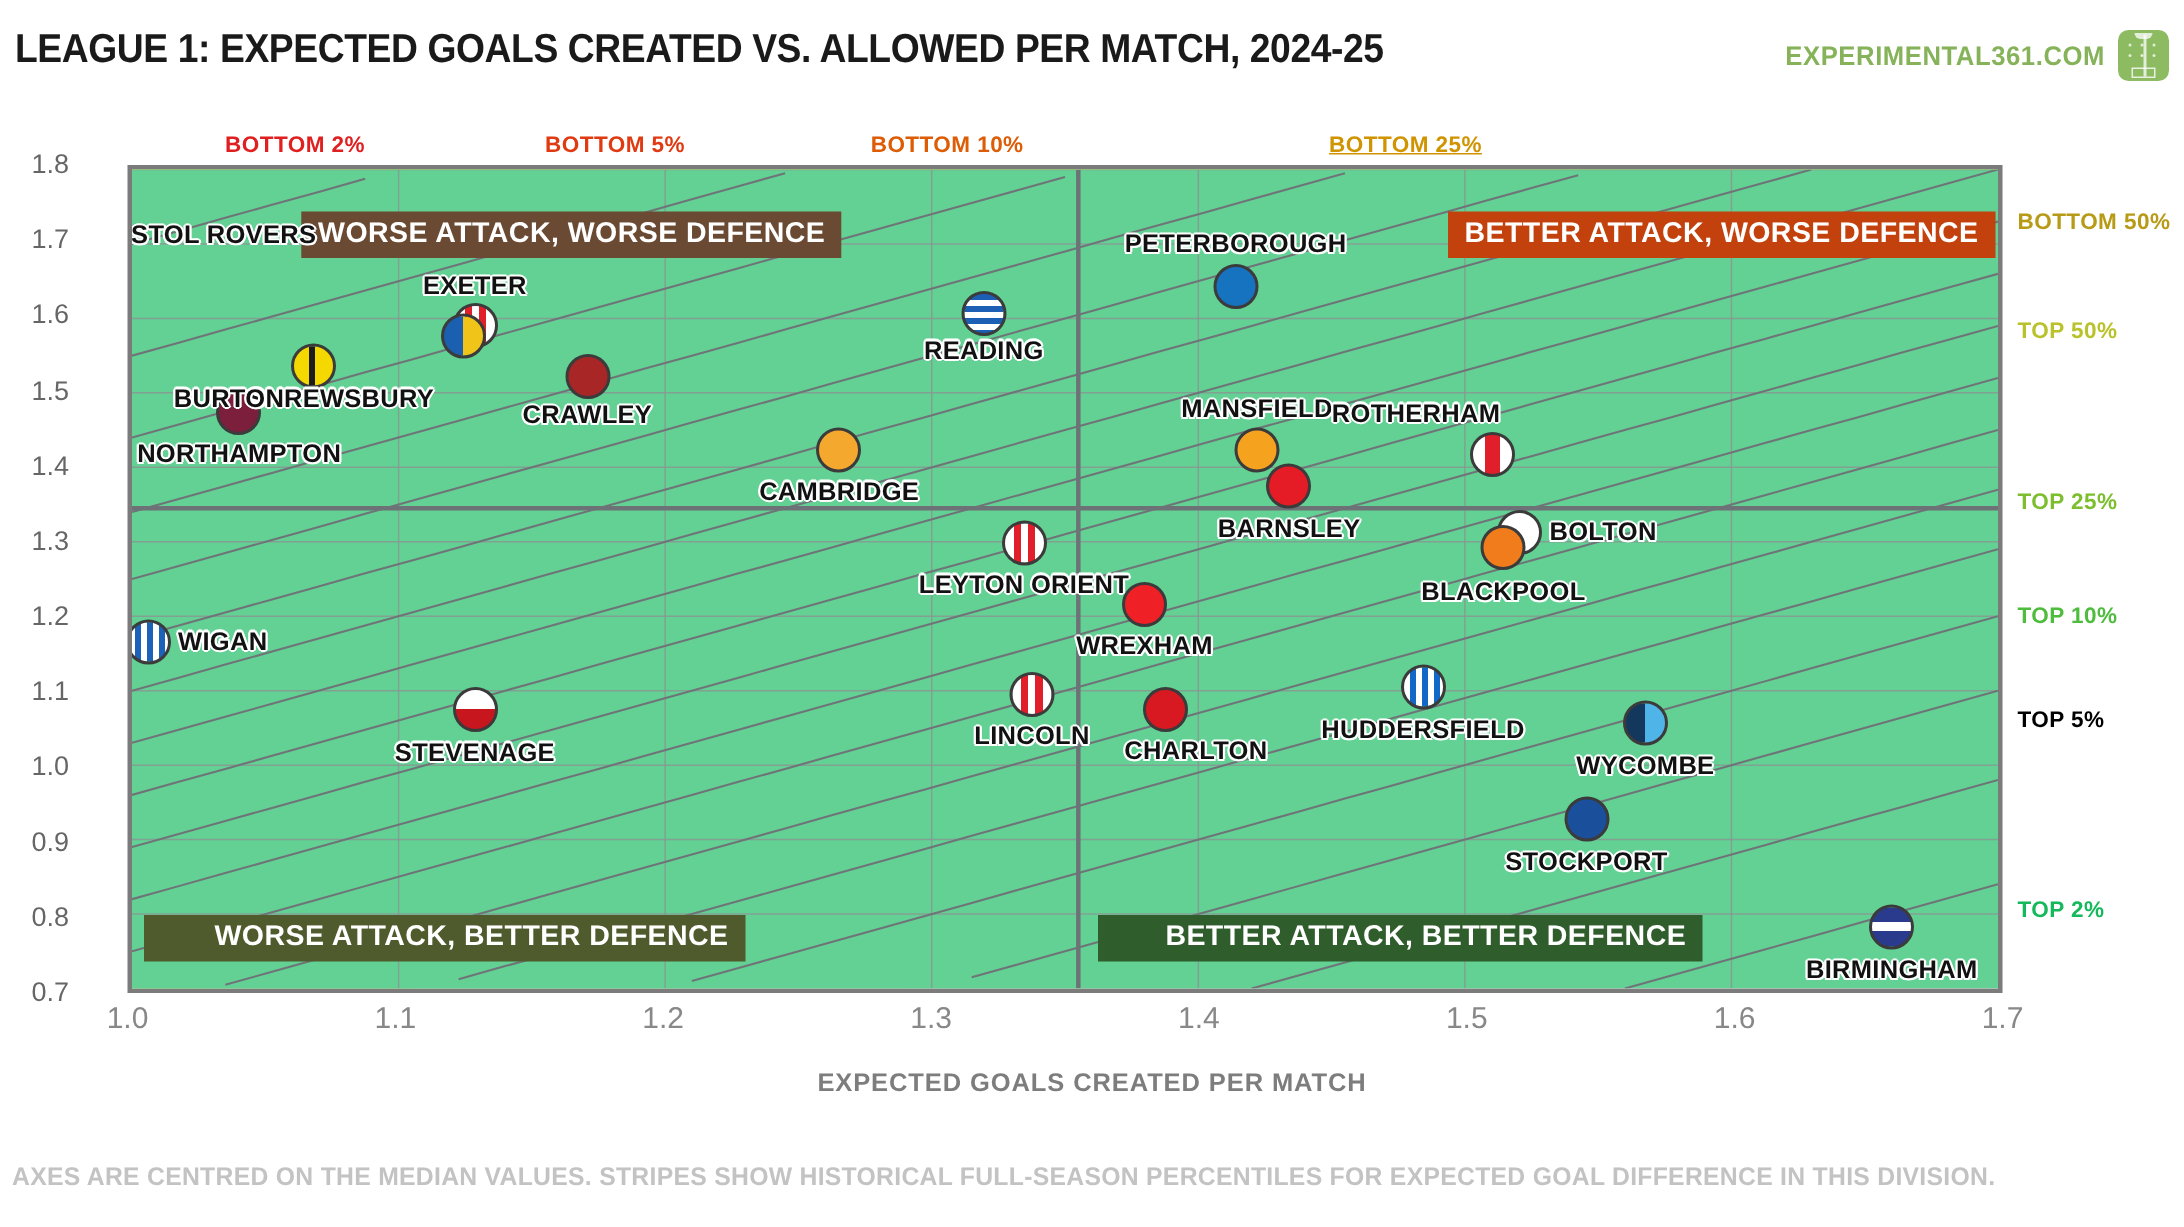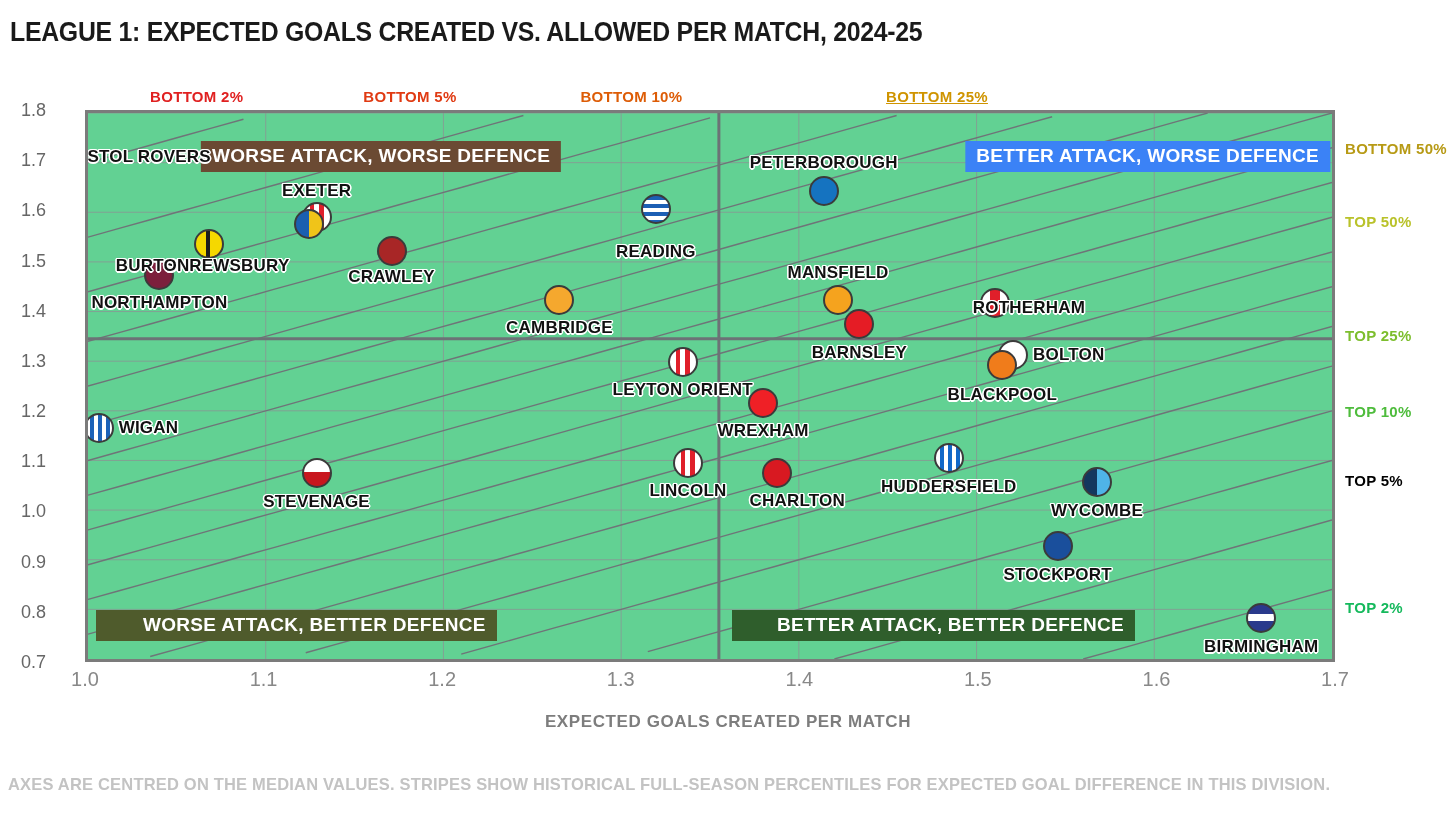--- a/index.html
+++ b/index.html
@@ -66,20 +66,34 @@
                         1px 1px 0 #fff,-1px -1px 0 #fff,1px -1px 0 #fff,-1px 1px 0 #fff; }
   .tlabel.r { transform:translate(-100%,-50%); }
   .tlabel.l { transform:translate(0,-50%); }
   .tlabel.c { transform:translate(-50%,-50%); }
 </style>
 </head>
 <body>
 
 <div id="header">
   <div id="chart-title">LEAGUE 1: EXPECTED GOALS CREATED VS. ALLOWED PER MATCH, 2024-25</div>
+  <div id="brand-wrap">
+    <div id="brand-text">EXPERIMENTAL361.COM</div>
+    <div id="brand-logo">
+      <div class="ln" style="left:50%;top:3px;width:1.5px;height:28px;"></div>
+      <div class="ln" style="left:11px;top:2px;width:12px;height:4px;border-radius:0 0 6px 6px;"></div>
+      <div class="ln" style="left:9px;bottom:2px;width:16px;height:7px;border:1.5px solid rgba(255,255,255,.8);background:none;"></div>
+      <div class="ln" style="left:7px;top:9px;width:2px;height:2px;border-radius:50%;"></div>
+      <div class="ln" style="left:15px;top:9px;width:2px;height:2px;border-radius:50%;"></div>
+      <div class="ln" style="left:23px;top:9px;width:2px;height:2px;border-radius:50%;"></div>
+      <div class="ln" style="left:7px;top:16px;width:2px;height:2px;border-radius:50%;"></div>
+      <div class="ln" style="left:23px;top:16px;width:2px;height:2px;border-radius:50%;"></div>
+      <div class="ln" style="left:15px;top:16px;width:2px;height:2px;border-radius:50%;"></div>
+    </div>
+  </div>
 </div>
 
 <div id="xlab">EXPECTED GOALS CREATED PER MATCH</div>
 <div id="footnote">AXES ARE CENTRED ON THE MEDIAN VALUES. STRIPES SHOW HISTORICAL FULL-SEASON PERCENTILES FOR EXPECTED GOAL DIFFERENCE IN THIS DIVISION.</div>
 
 <div id="ticks-y">
     <div class="ytick" style="top: 662px;">0.7</div>
     <div class="ytick" style="top: 611.818px;">0.8</div>
     <div class="ytick" style="top: 561.636px;">0.9</div>
     <div class="ytick" style="top: 511.455px;">1.0</div>
@@ -205,41 +219,41 @@
       <div class="team">
         <div class="dot" style="left: 303.571px; top: 138px; background: rgb(168, 38, 38);"></div>
         <div class="tlabel c" style="left: 303.571px; top: 164px; z-index: 5;">CRAWLEY</div>
       </div>
       <div class="team">
         <div class="dot" style="left: 71.4286px; top: 161.585px; background: rgb(124, 31, 60);"></div>
         <div class="tlabel c" style="left: 71.4286px; top: 189.585px; z-index: 5;">NORTHAMPTON</div>
       </div>
       <div class="team">
         <div class="dot" style="left: 567.857px; top: 96.3491px; background: repeating-linear-gradient(rgb(28, 95, 180) 0px, rgb(28, 95, 180) 4px, rgb(255, 255, 255) 4px, rgb(255, 255, 255) 8px);"></div>
-        <div class="tlabel c" style="left: 567.857px; top: 139px; z-index: 5;">READING</div>
+        <div class="tlabel c" style="left: 567.857px; top: 121px; z-index: 5;">READING</div>
       </div>
       <div class="team">
         <div class="dot" style="left: 471.429px; top: 186.676px; background: rgb(245, 168, 46);"></div>
         <div class="tlabel c" style="left: 471.429px; top: 214.676px; z-index: 5;">CAMBRIDGE</div>
       </div>
       <div class="team">
         <div class="dot" style="left: 735.714px; top: 77.7818px; background: rgb(21, 115, 192);"></div>
         <div class="tlabel c" style="left: 735.714px; top: 49.7818px; z-index: 5;">PETERBOROUGH</div>
       </div>
       <div class="team">
         <div class="dot" style="left: 750px; top: 186.676px; background: rgb(245, 163, 30);"></div>
         <div class="tlabel c" style="left: 750px; top: 159.676px; z-index: 5;">MANSFIELD</div>
       </div>
       <div class="team">
         <div class="dot" style="left: 771.429px; top: 210.764px; background: rgb(229, 28, 37);"></div>
         <div class="tlabel c" style="left: 771.429px; top: 239.764px; z-index: 5;">BARNSLEY</div>
       </div>
       <div class="team">
         <div class="dot" style="left: 907.143px; top: 189.687px; background: linear-gradient(to right, rgb(255, 255, 255) 0px, rgb(255, 255, 255) 30%, rgb(224, 31, 42) 30%, rgb(224, 31, 42) 68%, rgb(255, 255, 255) 68%, rgb(255, 255, 255) 100%);"></div>
-        <div class="tlabel c" style="left: 941px; top: 162.687px; z-index: 5; margin-top: 32px;">ROTHERHAM</div>
+        <div class="tlabel c" style="left: 856px; top: 162.687px; z-index: 5;">ROTHERHAM</div>
       </div>
       <div class="team">
         <div class="dot" style="left: 925px; top: 241.876px; background: rgb(255, 255, 255);"></div>
         <div class="tlabel l" style="left: 945px; top: 241.876px; z-index: 5;">BOLTON</div>
       </div>
       <div class="team">
         <div class="dot" style="left: 914.286px; top: 251.913px; z-index: 1; background: rgb(240, 124, 27);"></div>
         <div class="tlabel c" style="left: 914.286px; top: 281.913px; z-index: 5;">BLACKPOOL</div>
       </div>
       <div class="team">
@@ -278,17 +292,17 @@
         <div class="dot" style="left: 969.643px; top: 432.567px; background: rgb(26, 79, 156);"></div>
         <div class="tlabel c" style="left: 969.643px; top: 461.567px; z-index: 5;">STOCKPORT</div>
       </div>
       <div class="team">
         <div class="dot" style="left: 1173.21px; top: 505.331px; background: linear-gradient(rgb(42, 58, 140) 0px, rgb(42, 58, 140) 36%, rgb(255, 255, 255) 36%, rgb(255, 255, 255) 60%, rgb(42, 58, 140) 60%, rgb(42, 58, 140) 100%);"></div>
         <div class="tlabel c" style="left: 1173.21px; top: 534.331px; z-index: 5;">BIRMINGHAM</div>
       </div>
     </div>
   <div id="quadboxes">
       <div class="quadbox" style="background: rgb(107, 74, 51); top: 28px; left: 473.214px; transform: translateX(-100%);">WORSE ATTACK, WORSE DEFENCE</div>
-      <div class="quadbox" style="background: #3b82f6; top: 28px; left: 1242px; transform: translateX(-100%);">BETTER ATTACK, WORSE DEFENCE</div>
+      <div class="quadbox" style="background: #c2410c; top: 28px; left: 1242px; transform: translateX(-100%);">BETTER ATTACK, WORSE DEFENCE</div>
       <div class="quadbox" style="background: rgb(79, 91, 44); top: 497px; left: 8px; padding-left: 47px;">WORSE ATTACK, BETTER DEFENCE</div>
       <div class="quadbox" style="background: rgb(47, 94, 44); top: 497px; left: 643.929px; padding-left: 45px;">BETTER ATTACK, BETTER DEFENCE</div>
     </div>
 </div>
 
 </body></html>

